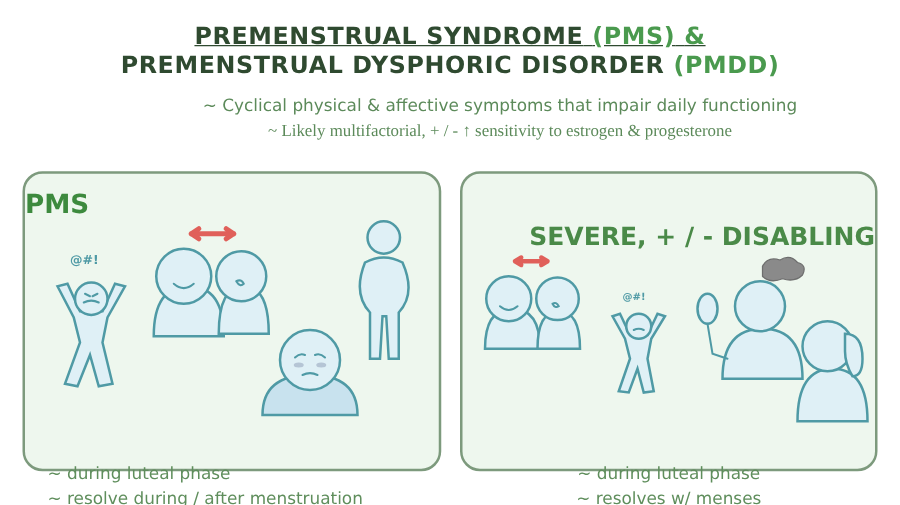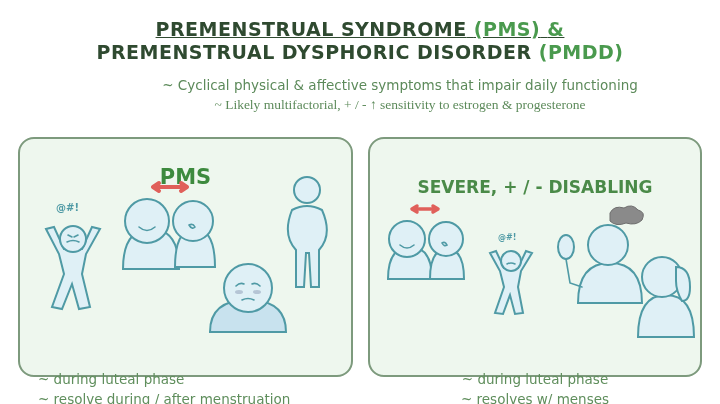--- a/index.html
+++ b/index.html
@@ -21,26 +21,26 @@
   }
   .s1 { top: 76px; }
   .s2 { top: 96px; font-family: Liberation Serif, serif; }
   .panel {
     position: absolute; top: 137px; height: 240px;
     background: #eef7ee; border: 2px solid #7d9a7d; border-radius: 16px; box-sizing: border-box;
   }
   .pl { left: 18px; width: 335px; }
   .pr { left: 368px; width: 334px; }
   .ptitle {
-    position: absolute; left: 0; right: 0; text-align: center; font-weight: bold;
-    color: #3d8a3e; font-size: 21px; top: 26px;
+    position: absolute; left: 0; right: 0; font-weight: bold;
+    color: #3d8a3e; font-size: 21px; top: 12px;
   }
   .psub {
-    position: absolute; left: 0; right: 0; text-align: center; font-weight: bold;
-    color: #4a8a48; font-size: 17px; top: 38px;
+    position: absolute; left: 0; right: 0; text-align: right; font-weight: bold;
+    color: #4a8a48; font-size: 20px; top: 38px;
   }
   .note { position: absolute; color: #5f8e5c; font-size: 13.5px; line-height: 20px; margin-top: 40px; }
   .note-l { left: 18px; top: 190px; }
   .note-r { left: 0; right: 0; text-align: center; top: 190px; }
   svg.fig { position: absolute; overflow: visible; }
   .st { stroke: #4f9aa5; stroke-width: 2; fill: #dff0f6; }
   .face { stroke: #4f9aa5; stroke-width: 1.6; fill: none; stroke-linecap: round; }
 </style>
 </head>
 <body>

